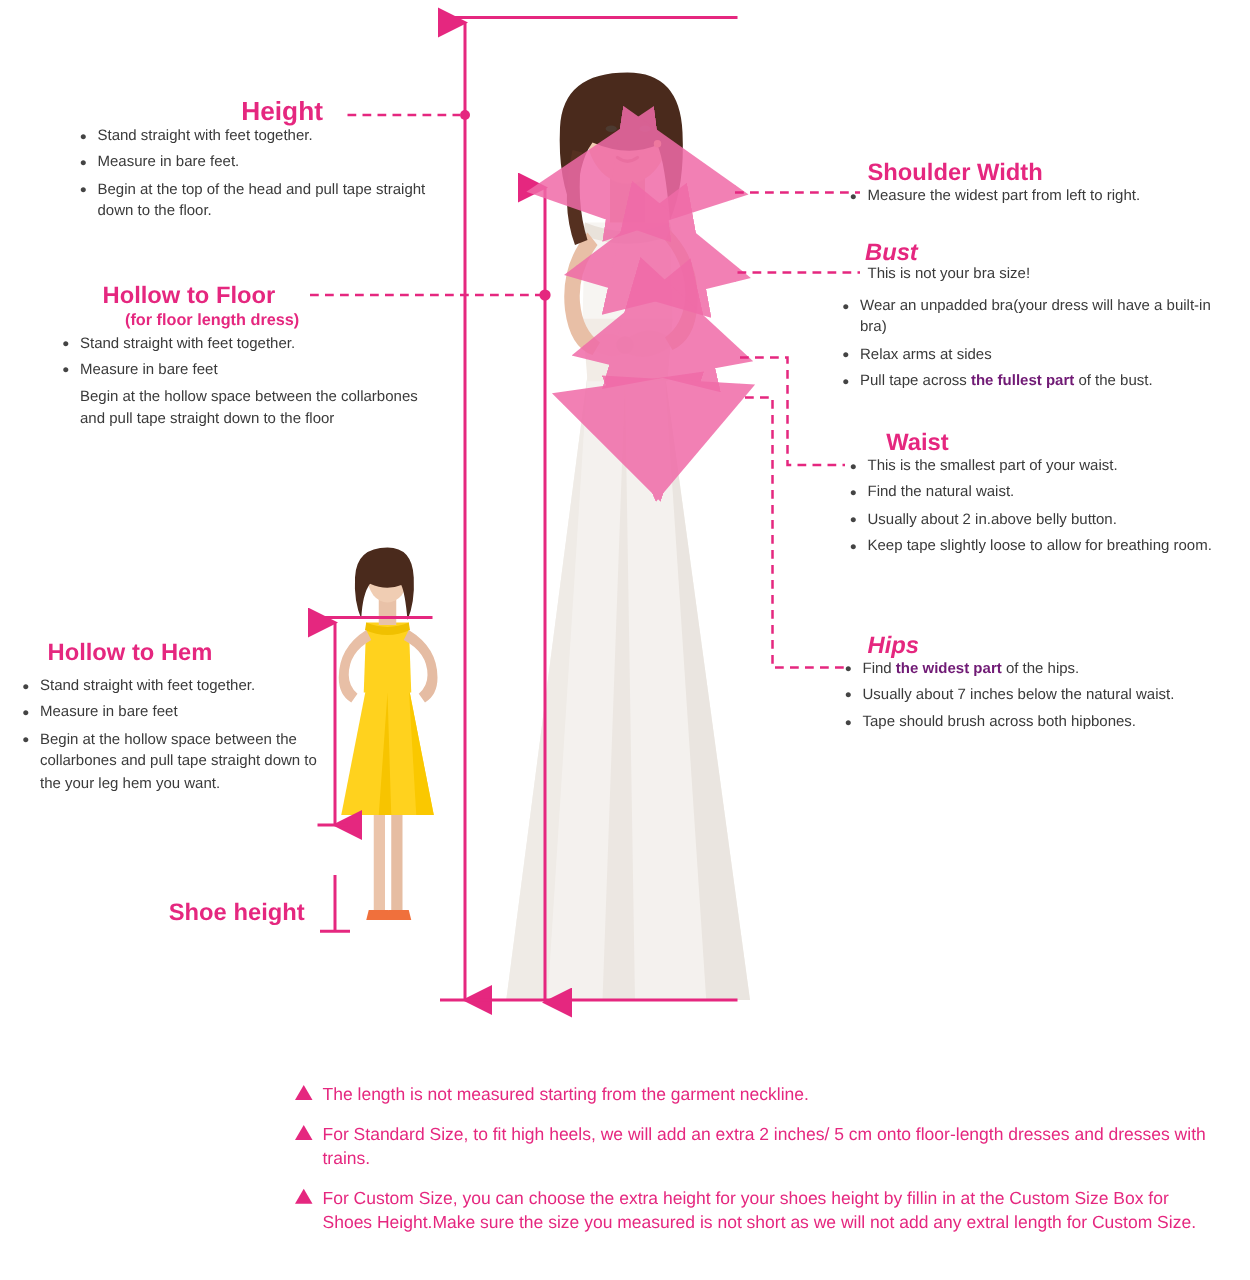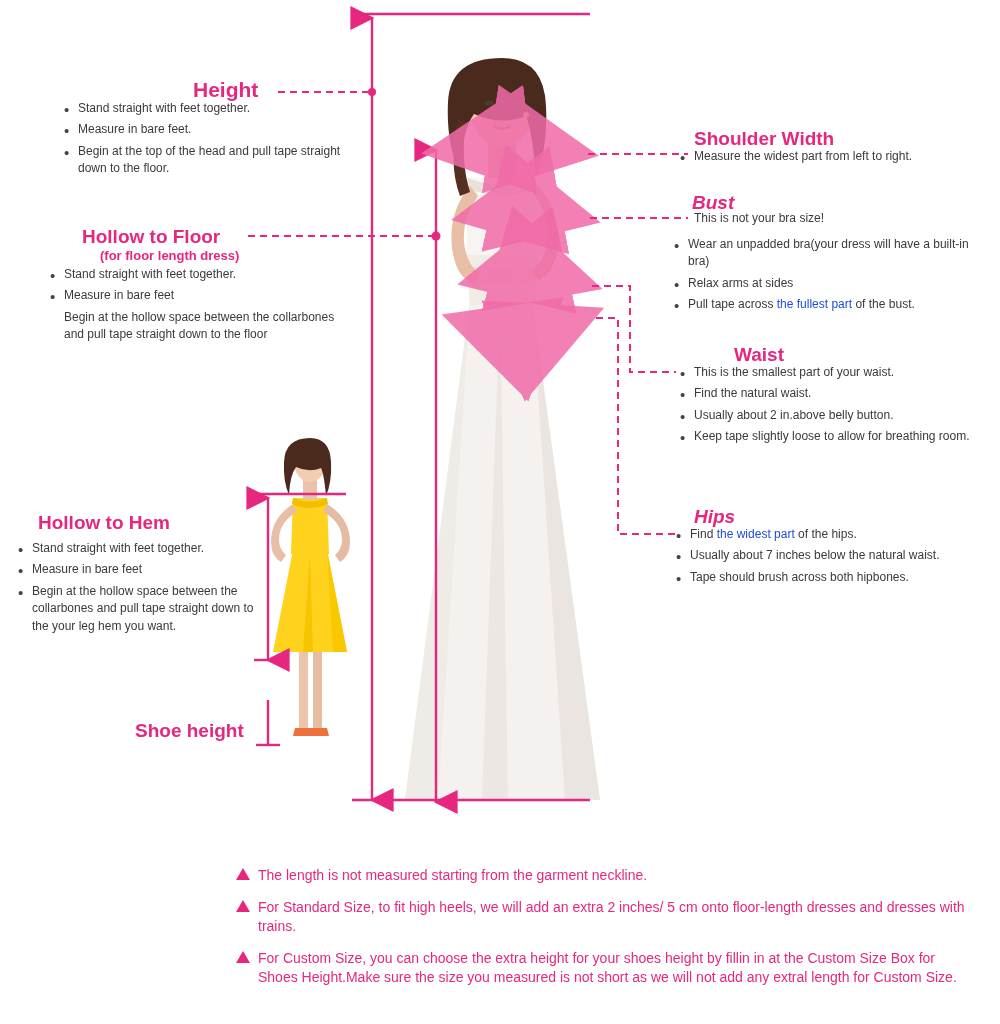--- a/index.html
+++ b/index.html
@@ -51,21 +51,21 @@
   }
   .bullets .li::before {
     content: "•";
     position: absolute;
     left: 2px;
     top: -1px;
     color: #444;
     font-size: 15px;
   }
   .nb { padding-left: 16px; margin-bottom: 4px; }
-  .hl { color: #1d4ed8; }
+  .hl { color: #701a75; font-weight: bold; }
 
   
   .footer-note {
     color: #e5277f;
     font-size: 14px;
     line-height: 1.4;
     position: relative;
     padding-left: 22px;
   }
   .footer-note .tri {
@@ -232,21 +232,21 @@
     <div style="padding-left:16px;">This is not your bra size!</div>
   </div>
   <div class="abs bullets" style="left:672px; top:236px; width:320px;">
     <div class="li">Wear an unpadded bra(your dress will have a built-in bra)</div>
     <div class="li">Relax arms at sides</div>
     <div class="li">
       <span>Pull tape across </span><span class="hl">the fullest part</span><span> of the bust.</span>
     </div>
   </div>
 
-  <div class="abs heading h-mid" style="left:734px; top:344px;">Waist</div>
+  <div class="abs heading h-mid" style="left:709px; top:344px;">Waist</div>
   <div class="abs bullets" style="left:678px; top:364px; width:320px;">
     <div class="li">This is the smallest part of your waist.</div>
     <div class="li">Find the natural waist.</div>
     <div class="li">Usually about 2 in.above belly button.</div>
     <div class="li">Keep tape slightly loose to allow for breathing room.</div>
   </div>
 
   <div class="abs heading h-mid" style="left:694px; top:506px;font-style:italic;">Hips</div>
   <div class="abs bullets" style="left:674px; top:526px; width:320px;">
     <div class="li">

